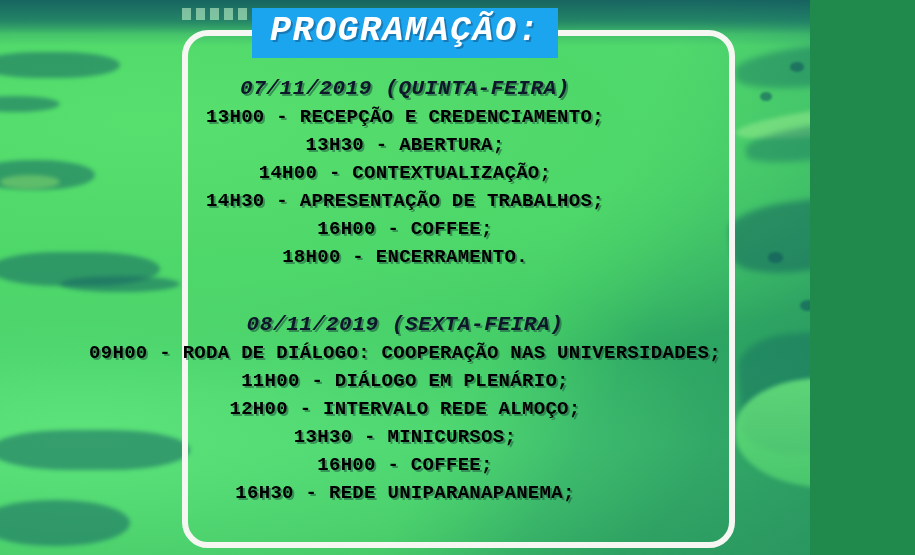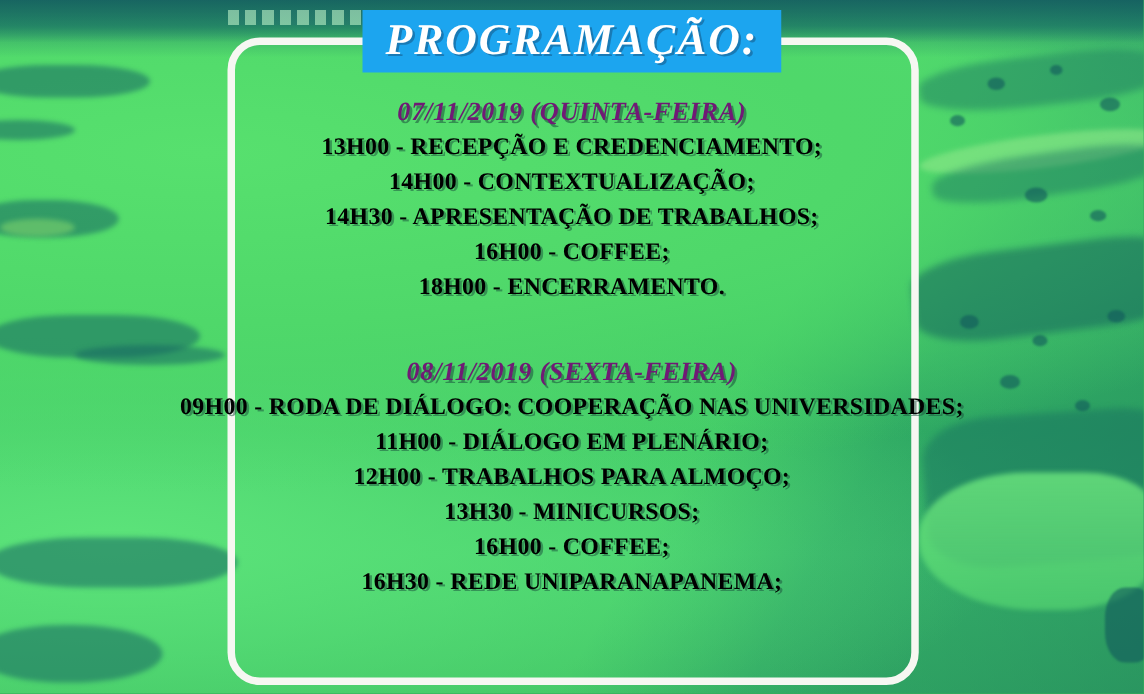--- a/index.html
+++ b/index.html
@@ -2,24 +2,24 @@
 <html><head>
 <meta charset="utf-8">
 <style>
   html, body {
     margin: 0;
     padding: 0;
     background: #1f8a4c;
   }
   #poster {
     position: relative;
-    width: 915px;
+    width: 810px;
     height: 555px;
     overflow: hidden;
-    font-family: Liberation Serif, serif;
+    font-family: Liberation Mono, monospace;
     background: #3fbf5f;
   }
 
   
   .bg {
     position: absolute;
     inset: 0;
     background:
       
       linear-gradient(180deg,
@@ -108,21 +108,21 @@
     font-weight: bold;
     font-style: italic;
     letter-spacing: 1.5px;
     padding: 6px 18px 9px 18px;
     margin-top: 8px;
     text-shadow: 2px 2px 0 rgba(20,70,110,0.45);
     line-height: 1;
   }
 
   .day {
-    color: #701a75;
+    color: #0f172a;
     font-size: 21px;
     font-weight: bold;
     font-style: italic;
     letter-spacing: 0.6px;
     text-shadow: 2px 2px 0 rgba(25,80,60,0.55);
     margin-top: 18px;
     margin-bottom: 2px;
     line-height: 1.25;
   }
   .day.second { margin-top: 40px; }
@@ -175,29 +175,30 @@
   <div class="tree" style="left:884px;top:470px;width:40px;height:60px;border-radius:40%;"></div>
 
   <div class="frame"></div>
 
   <div class="content">
 
     <div class="title-banner">PROGRAMAÇÃO:</div>
 
     <div class="day">07/11/2019 (QUINTA-FEIRA)</div>
     <div class="item">13H00 - RECEPÇÃO E CREDENCIAMENTO;</div>
+    <div class="item">13H30 - ABERTURA;</div>
     <div class="item">14H00 - CONTEXTUALIZAÇÃO;</div>
     <div class="item">14H30 - APRESENTAÇÃO DE TRABALHOS;</div>
     <div class="item">16H00 - COFFEE;</div>
     <div class="item">18H00 - ENCERRAMENTO.</div>
 
     <div class="day second">08/11/2019 (SEXTA-FEIRA)</div>
     <div class="item">09H00 - RODA DE DIÁLOGO: COOPERAÇÃO NAS UNIVERSIDADES;</div>
     <div class="item">11H00 - DIÁLOGO EM PLENÁRIO;</div>
-    <div class="item">12H00 - TRABALHOS PARA ALMOÇO;</div>
+    <div class="item">12H00 - INTERVALO REDE ALMOÇO;</div>
     <div class="item">13H30 - MINICURSOS;</div>
     <div class="item">16H00 - COFFEE;</div>
     <div class="item">16H30 - REDE UNIPARANAPANEMA;</div>
 
     
 
   </div>
 </div>
 
 </body></html>

